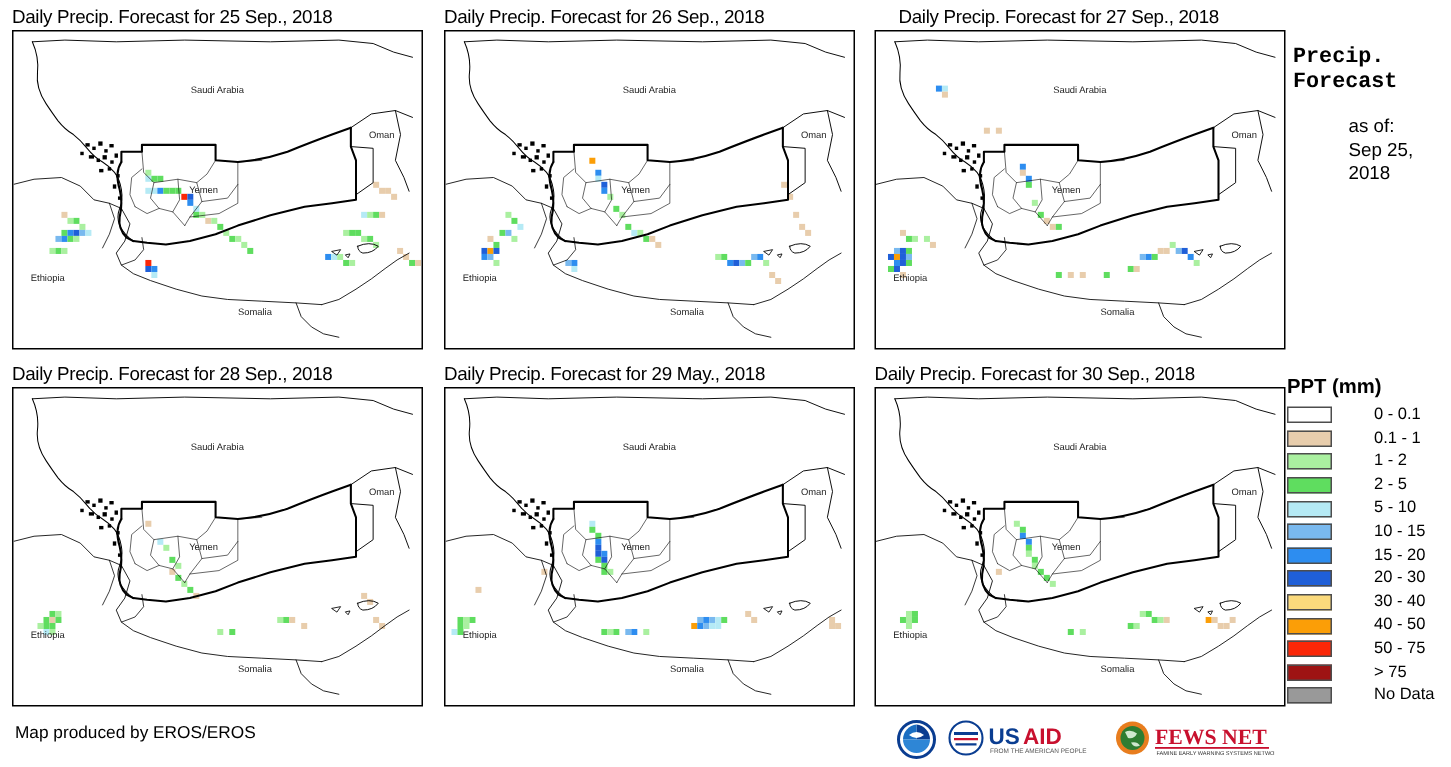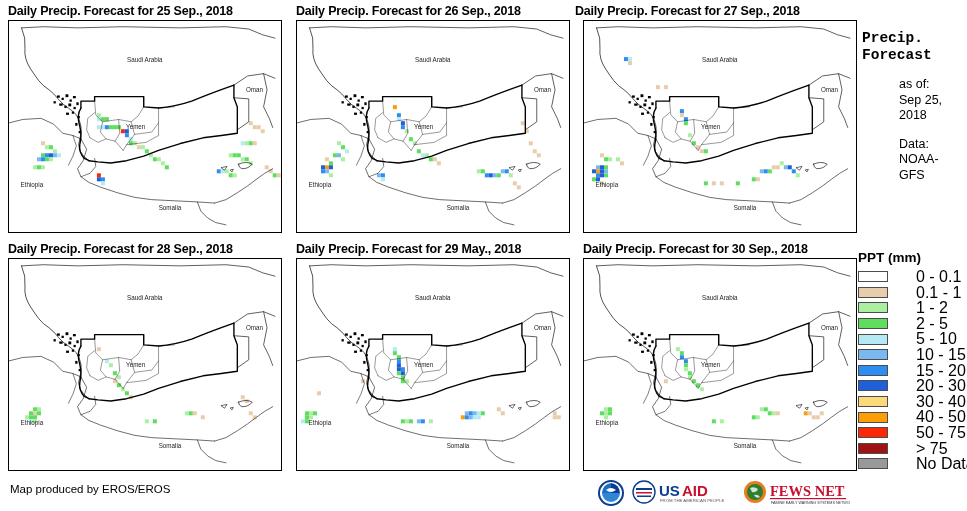--- a/index.html
+++ b/index.html
@@ -1,35 +1,35 @@
 <!DOCTYPE html>
 <html><head>
 <meta charset="utf-8">
 <style>
   html,body{margin:0;padding:0;background:#ffffff;}
   body{width:967px;height:511px;position:relative;overflow:hidden;
        font-family:"Liberation Sans","DejaVu Sans",sans-serif;color:#000;}
 
   .panel{position:absolute;}
-  .panel-title{font-size:12.5px;font-weight:bold;letter-spacing:-0.2px;
+  .panel-title{font-size:12.5px;font-weight:normal;letter-spacing:-0.2px;
                white-space:nowrap;line-height:14px;color:#000;}
   .map-frame{position:absolute;border:1.5px solid #000;background:#fff;
              box-sizing:border-box;overflow:hidden;}
   .map-frame svg{display:block;position:absolute;top:0;left:0;}
 
   .side-panel{position:absolute;left:862px;top:0;width:105px;height:245px;}
   .side-title{font-size:14.5px;font-weight:bold;line-height:17px;font-family:Liberation Mono, monospace;}
   .side-block{font-size:12.5px;line-height:15.5px;margin-top:13px;color:#000;margin-left:37px;}
 
   .legend{position:absolute;left:858px;top:250px;width:109px;}
   .legend-title{font-size:13.5px;font-weight:bold;margin-bottom:4px;}
   .legend-row{display:flex;align-items:center;height:15.6px;}
   .swatch{width:30px;height:11px;border:1px solid #4d4d4d;box-sizing:border-box;
           margin-right:4px;flex:0 0 auto;}
-  .legend-label{font-size:16px;line-height:11.5px;white-space:nowrap;padding-left:24px;}
+  .legend-label{font-size:11px;line-height:11.5px;white-space:nowrap;padding-left:24px;}
 
   .credit{position:absolute;left:10px;top:483px;font-size:11.5px;}
 
   .logos{position:absolute;left:598px;top:479px;height:28px;display:flex;
          align-items:center;gap:7px;}
   .logo{height:26px;display:flex;align-items:center;}
   .logo svg{display:block;}
 </style>
 </head>
 <body>
@@ -300,21 +300,21 @@
 </g>
         <g>
           <text x="238" y="72" font-family="Liberation Sans, sans-serif" font-size="11" fill="#222" text-anchor="middle">Saudi Arabia</text>
           <text x="430" y="124" font-family="Liberation Sans, sans-serif" font-size="11" fill="#222" text-anchor="middle">Oman</text>
           <text x="222" y="188" font-family="Liberation Sans, sans-serif" font-size="11" fill="#222" text-anchor="middle">Yemen</text>
           <text x="40" y="290" font-family="Liberation Sans, sans-serif" font-size="11" fill="#222" text-anchor="middle">Ethiopia</text>
           <text x="282" y="330" font-family="Liberation Sans, sans-serif" font-size="11" fill="#222" text-anchor="middle">Somalia</text>
         </g>
       </svg>
     </div>
-    <div class="panel" style="left: 575px; top: 4px;">
+    <div class="panel" style="left: 599px; top: 4px;">
       <div class="panel-title">Daily Precip. Forecast for 27 Sep., 2018</div>
     </div>
     <div class="map-frame" style="left: 583px; top: 20px; width: 274px; height: 213px;">
       <svg width="274" height="213" viewBox="0 0 480 372" preserveAspectRatio="none">
         <g>
           <rect x="70" y="63" width="7" height="7" fill="#2d8df0"></rect>
           <rect x="77" y="63" width="7" height="7" fill="#b5eaf5"></rect>
           <rect x="77" y="70" width="7" height="7" fill="#e8cdac"></rect>
           <rect x="126" y="112" width="7" height="7" fill="#e8cdac"></rect>
           <rect x="140" y="112" width="7" height="7" fill="#e8cdac"></rect>
@@ -779,25 +779,20 @@
 
 <div class="side-panel">
   <div class="side-title" style="margin-top:30px;">
     <div>Precip.</div>
     <div>Forecast</div>
   </div>
   <div class="side-block">
     <div>as of:</div>
     <div>Sep 25, 2018</div>
   </div>
-  <div class="side-block">
-    <div>Data:</div>
-    <div>NOAA-</div>
-    <div>GFS</div>
-  </div>
 </div>
 
 <div class="legend">
   <div class="legend-title">PPT (mm)</div>
   <div id="legend-rows">
       <div class="legend-row">
         <span class="swatch" style="background: rgb(255, 255, 255);"></span>
         <span class="legend-label">0 - 0.1</span>
       </div>
       <div class="legend-row">

